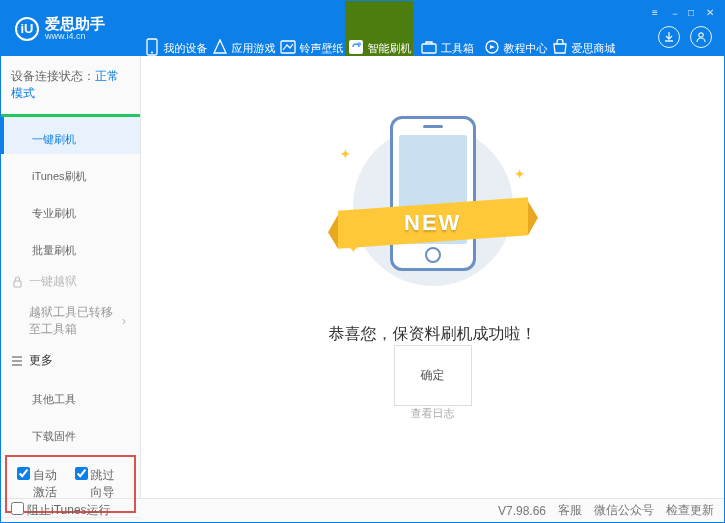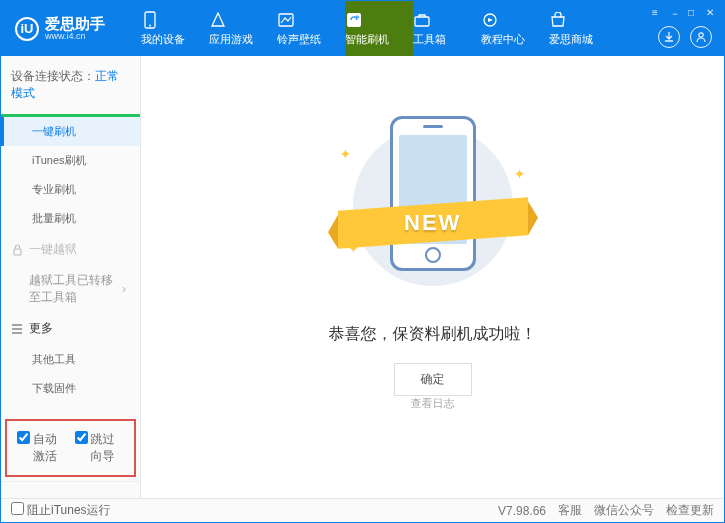--- a/index.html
+++ b/index.html
@@ -4,36 +4,36 @@
 <style>
 *{margin:0;padding:0;box-sizing:border-box;font-family:"Microsoft YaHei",sans-serif;font-size:12px}
 body{background:#fff;width:725px;height:523px;overflow:hidden;border:1px solid #0d7fe8}
 .header{background:#0d7fe8;height:55px;display:flex;align-items:center;color:#fff;position:relative}
 .logo-area{display:flex;align-items:center;padding:0 14px;width:140px}
 .logo-icon{width:24px;height:24px;border:2px solid #fff;border-radius:50%;display:flex;align-items:center;justify-content:center;font-weight:bold;font-size:13px;margin-right:6px}
 .logo-text{display:flex;flex-direction:column}
 .logo-title{font-size:15px;font-weight:bold;line-height:1}
 .logo-url{font-size:9px;opacity:0.85}
 .nav{display:flex;height:100%}
-.nav-item{width:68px;display:flex;flex-direction:column;align-items:flex-start;justify-content:center;cursor:pointer;gap:3px}
+.nav-item{width:68px;display:flex;flex-direction:row;align-items:flex-end;justify-content:center;cursor:pointer;gap:3px}
 .nav-item.active{background:#4d7c0f}
 .nav-icon{width:18px;height:18px;display:flex;align-items:center;justify-content:center}
 .nav-label{font-size:11px}
 .header-right{position:absolute;right:8px;top:6px;display:flex;gap:8px;align-items:center}
 .win-btn{width:10px;height:10px;opacity:0.85;cursor:pointer;font-size:10px;color:#fff}
 .header-icons{position:absolute;right:12px;bottom:8px;display:flex;gap:10px}
 .circ-btn{width:22px;height:22px;border:1.5px solid #fff;border-radius:50%;display:flex;align-items:center;justify-content:center;cursor:pointer;opacity:0.9}
 .body{display:flex;height:calc(100% - 55px - 24px)}
 .sidebar{width:140px;border-right:1px solid #e5e5e5;display:flex;flex-direction:column;background:#fafafa}
 .conn-status{padding:12px 10px;color:#666;border-bottom:3px solid #22c55e}
 .conn-status span{color:#0d7fe8}
 .side-section{padding:8px 10px;display:flex;align-items:center;gap:6px;color:#555;cursor:pointer}
 .side-section.hdr{font-size:12px;color:#333}
 .side-sub{display:flex;flex-direction:column;border-left:3px solid transparent}
-.side-item{padding:7px 10px 7px 28px;color:#666;cursor:pointer;font-size:11px}
+.side-item{padding:15px 10px 7px 28px;color:#666;cursor:pointer;font-size:11px}
 .side-item.active{background:#e8f2fd;color:#0d7fe8;border-left:3px solid #0d7fe8;margin-left:-3px}
 .side-note{display:flex;align-items:center;padding:6px 14px 6px 28px;color:#999;font-size:11px;cursor:pointer}
 .checkbox-row{padding:10px;display:flex;gap:8px;border:2px solid #d9534f;margin:4px}
 .chk{display:flex;align-items:flex-start;gap:3px;color:#666;font-size:11px}
 .chk input{accent-color:#0d7fe8}
 .device{padding:8px 10px;border-top:1px solid #eee}
 .main{flex:1;display:flex;flex-direction:column;align-items:center;padding-top:60px;background:#fff}
 .phone-img{position:relative;width:170px;height:180px}
 .circle-bg{width:160px;height:160px;border-radius:50%;background:#e8eef4;position:absolute;left:5px;top:10px}
 .phone{position:absolute;left:42px;top:0;width:86px;height:155px;background:#fff;border:3px solid #6a8fc2;border-radius:12px}
@@ -41,21 +41,21 @@
 .phone::after{content:"";position:absolute;bottom:5px;left:50%;transform:translateX(-50%);width:12px;height:12px;border:2px solid #6a8fc2;border-radius:50%}
 .screen{position:absolute;top:16px;left:6px;right:6px;bottom:24px;background:#c9dff2;border-radius:2px}
 .banner{position:absolute;top:88px;left:-10px;width:190px;height:38px;background:#ffc838;transform:skewY(-4deg);display:flex;align-items:center;justify-content:center}
 .banner::before,.banner::after{content:"";position:absolute;width:0;height:0;border-style:solid}
 .banner::before{left:-10px;top:4px;border-width:17px 10px 17px 0;border-color:transparent #e8a820 transparent transparent}
 .banner::after{right:-10px;top:4px;border-width:17px 0 17px 10px;border-color:transparent transparent transparent #e8a820}
 .banner-text{color:#fff;font-size:22px;font-weight:bold;letter-spacing:2px;text-shadow:0 2px 2px rgba(0,0,0,0.2);transform:skewY(4deg)}
 .star{position:absolute;color:#ffc838;font-size:14px}
 .s1{top:30px;left:-8px}.s2{top:50px;right:-8px}.s3{bottom:40px;left:0}
 .success-text{font-size:16px;color:#333;margin-top:28px}
-.ok-btn{margin-top:18px;padding:7px 26px;border:1px solid #ddd;background:#fff;color:#555;cursor:pointer;font-size:12px}
+.ok-btn{padding:21px 26px;border:1px solid #ddd;background:#fff;color:#555;cursor:pointer;font-size:12px}
 .log-link{margin-top:0;color:#aaa;font-size:11px;cursor:pointer}
 .footer{height:24px;border-top:1px solid #e5e5e5;display:flex;align-items:center;padding:4px 10px;color:#777;font-size:11px;justify-content:space-between;background:#fafafa}
 .footer-left{display:flex;align-items:center;gap:5px}
 .footer-right{display:flex;gap:12px;align-items:center}
 .side-icon{width:12px;height:12px;display:inline-flex;align-items:center;justify-content:center;color:#888}
 .grow{flex:1}
 svg{display:block}
 </style>
 </head>
 <body>

